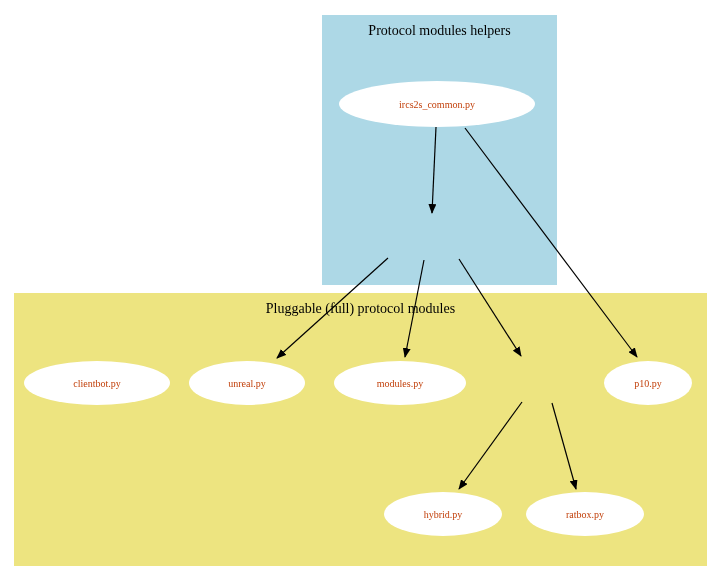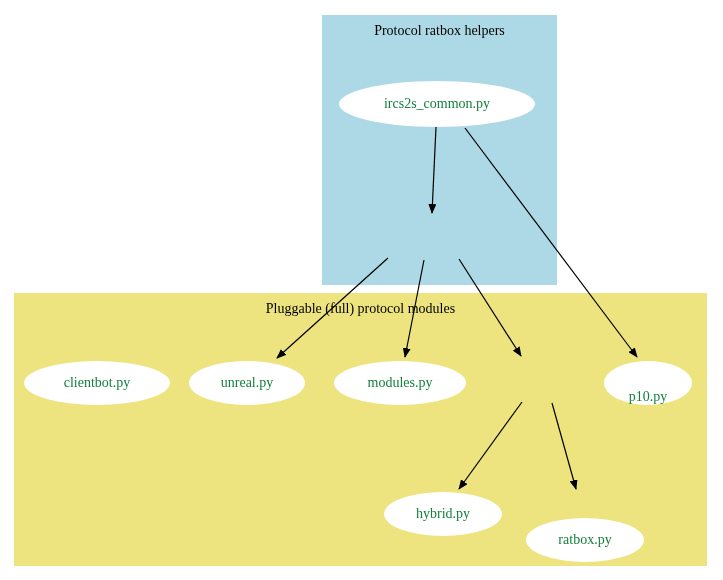--- a/index.html
+++ b/index.html
@@ -52,42 +52,42 @@
     pointer-events: none;
     z-index: 2;
   }
   .node {
     position: absolute;
     background: #ffffff;
     border-radius: 50%;
     display: flex;
     align-items: center;
     justify-content: center;
-    font-size: 14px;
-    color: #15803d;
+    font-size: 10px;
+    color: #c2410c;
     z-index: 3;
     white-space: nowrap;
   }
   .n-ircs2s   { left: 339px; top:  81px; width: 196px; height: 46px; }
   .n-ts6c     { left: 348px; top: 216px; width: 166px; height: 44px; }
   .n-clientbot{ left:  24px; top: 361px; width: 146px; height: 44px; }
   .n-unreal   { left: 189px; top: 361px; width: 116px; height: 44px; }
   .n-inspircd { left: 334px; top: 361px; width: 132px; height: 44px; }
   .n-ts6      { left: 495px; top: 360px; width:  90px; height: 44px; }
-  .n-p10      { left: 604px; top: 361px; width:  88px; height: 44px; align-items: flex-end; }
+  .n-p10      { left: 604px; top: 361px; width:  88px; height: 44px; }
   .n-hybrid   { left: 384px; top: 492px; width: 118px; height: 44px; }
-  .n-ratbox   { left: 526px; top: 518px; width: 118px; height: 44px; }
+  .n-ratbox   { left: 526px; top: 492px; width: 118px; height: 44px; }
 </style>
 </head>
 <body>
 
 <div class="canvas">
 
   <div class="cluster cluster-helpers">
-    <div class="cluster-label">Protocol ratbox helpers</div>
+    <div class="cluster-label">Protocol modules helpers</div>
   </div>
 
   <div class="cluster cluster-modules">
     <div class="cluster-label">Pluggable (full) protocol modules</div>
   </div>
 
   <svg class="edges-layer" width="723" height="580" viewBox="0 0 723 580" xmlns="http://www.w3.org/2000/svg">
     <defs>
       <marker id="arrow" markerWidth="10" markerHeight="8" refX="9" refY="4" orient="auto" markerUnits="userSpaceOnUse">
         <path d="M0,0 L10,4 L0,8 z" fill="#000000"></path>

